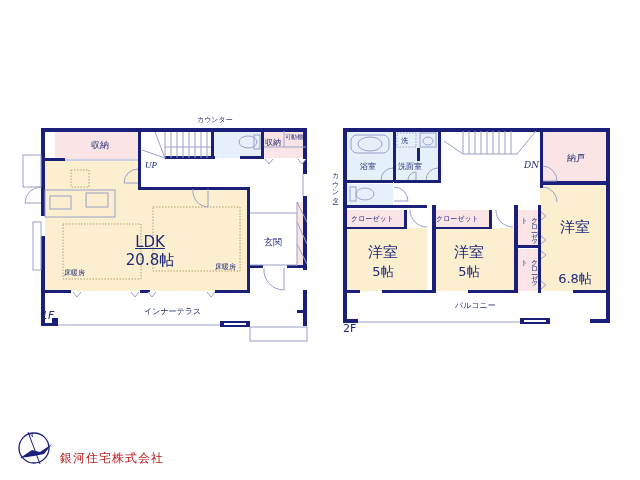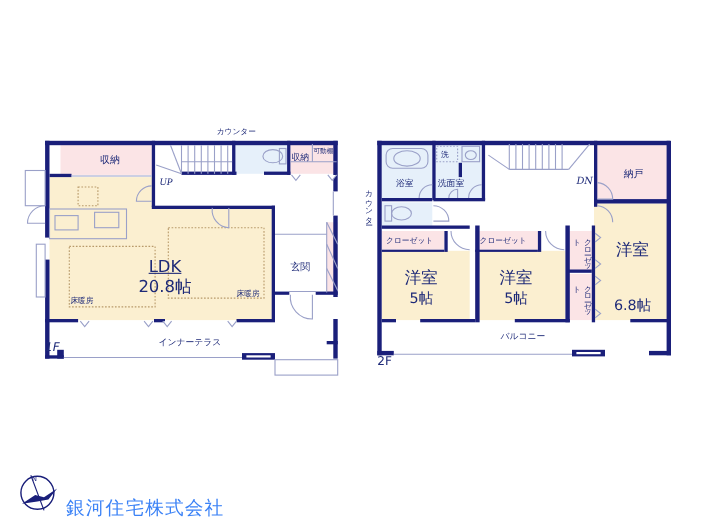--- a/index.html
+++ b/index.html
@@ -2,21 +2,21 @@
 <html><head>
 <meta charset="utf-8">
 <style>
   html,body{margin:0;padding:0;background:#ffffff;}
   body{width:640px;height:480px;position:relative;overflow:hidden;font-family:"DejaVu Sans","Liberation Sans",sans-serif;}
   .abs{position:absolute;}
   .room-label{position:absolute;color:#1e2a78;font-size:9px;white-space:nowrap;}
   .big-label{position:absolute;color:#1e2a78;font-size:15px;text-align:center;white-space:nowrap;line-height:20px;}
   .vert{writing-mode:vertical-rl;font-size:8px;color:#1e2a78;position:absolute;letter-spacing:0;}
   .floor-label{position:absolute;color:#1e2a78;font-size:11px;}
-  .brand{position:absolute;color:#3b82f6;font-size:17px;letter-spacing:1px;}
+  .brand{position:absolute;color:#b91c1c;font-size:12px;letter-spacing:1px;}
   svg text{font-family:"DejaVu Sans","Liberation Sans",sans-serif;}
 </style>
 </head>
 <body>
 
 <svg class="abs" style="left:0;top:0" width="320" height="400" viewBox="0 0 320 400">
 
   <rect x="55" y="131" width="84" height="28" fill="#fbe4e6"></rect>
   <rect x="45" y="161" width="95" height="130" fill="#fbefd0"></rect>
   <rect x="140" y="188" width="108" height="103" fill="#fbefd0"></rect>

